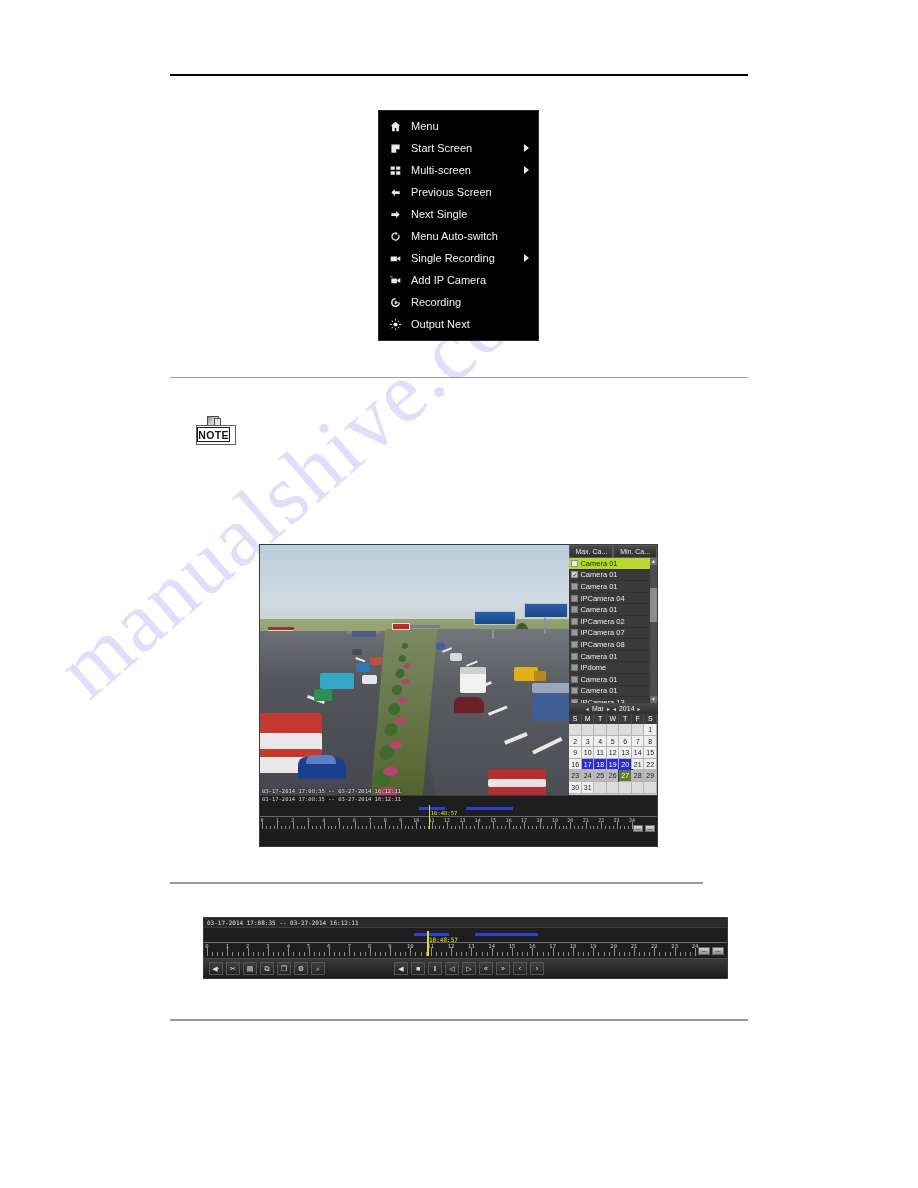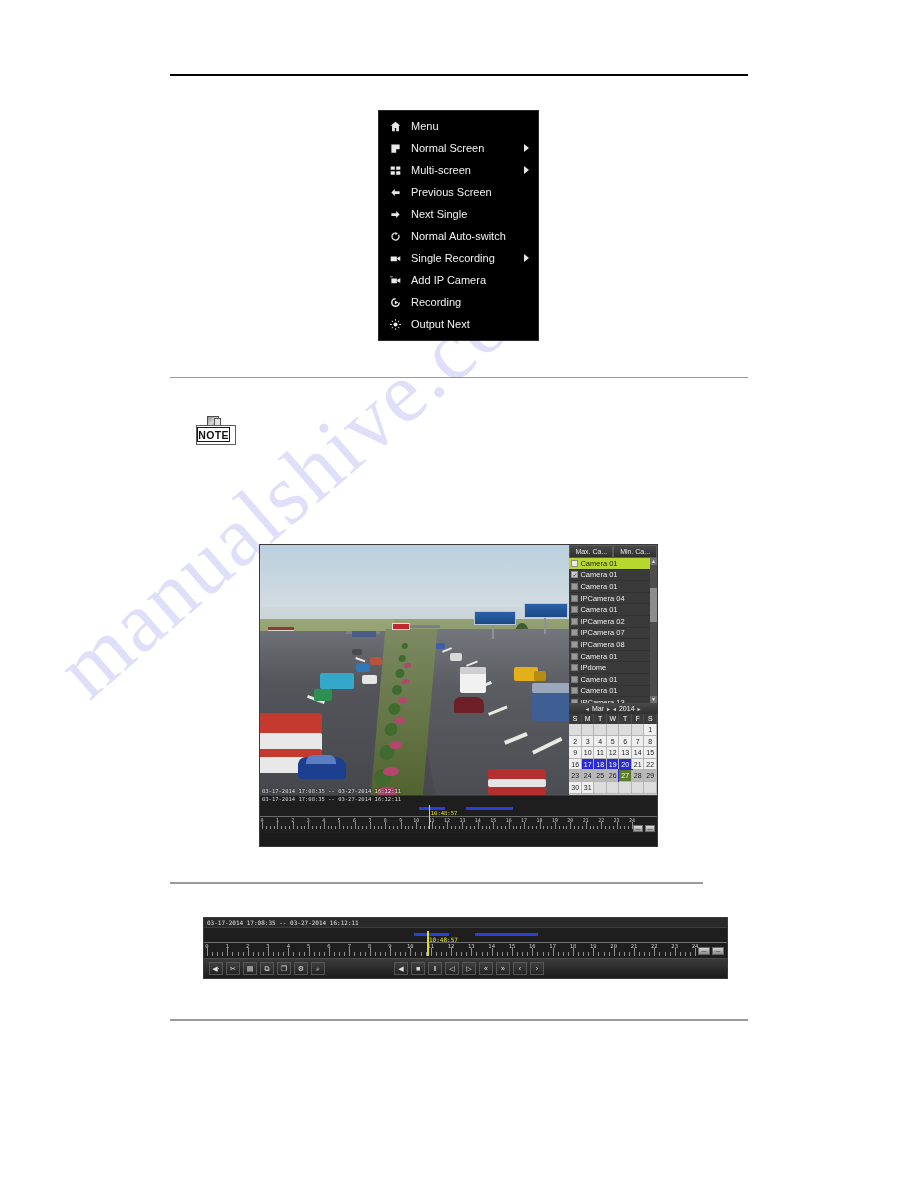--- a/index.html
+++ b/index.html
@@ -399,21 +399,21 @@
           </svg>
         </span>
         <span class="ctx-label">Menu</span>
       </div>
       <div class="ctx-item">
         <span class="ctx-ico">
           <svg width="11" height="11" viewBox="0 0 16 16">
             <path fill="currentColor" d="M2 2h12v7H9v5H2z"></path>
           </svg>
         </span>
-        <span class="ctx-label">Normal Screen</span>
+        <span class="ctx-label">Start Screen</span>
         <span class="ctx-arrow"></span>
       </div>
       <div class="ctx-item">
         <span class="ctx-ico">
           <svg width="11" height="11" viewBox="0 0 16 16">
             <path fill="currentColor" d="M1 2h6v5H1zM9 2h6v5H9zM1 9h6v5H1zM9 9h6v5H9z"></path>
           </svg>
         </span>
         <span class="ctx-label">Multi-screen</span>
         <span class="ctx-arrow"></span>
@@ -433,21 +433,21 @@
           </svg>
         </span>
         <span class="ctx-label">Next Single</span>
       </div>
       <div class="ctx-item">
         <span class="ctx-ico">
           <svg width="11" height="11" viewBox="0 0 16 16">
             <path fill="currentColor" d="M8 2a6 6 0 1 0 5.2 3l-1.6.9A4.2 4.2 0 1 1 8 3.8V6l3.4-2.3L8 1.3z"></path>
           </svg>
         </span>
-        <span class="ctx-label">Normal Auto-switch</span>
+        <span class="ctx-label">Menu Auto-switch</span>
       </div>
       <div class="ctx-item">
         <span class="ctx-ico">
           <svg width="11" height="11" viewBox="0 0 16 16">
             <path fill="currentColor" d="M1 5h9v7H1zM10.5 7.2 15 4.6v7l-4.5-2.6z"></path>
           </svg>
         </span>
         <span class="ctx-label">Single Recording</span>
         <span class="ctx-arrow"></span>
       </div>

